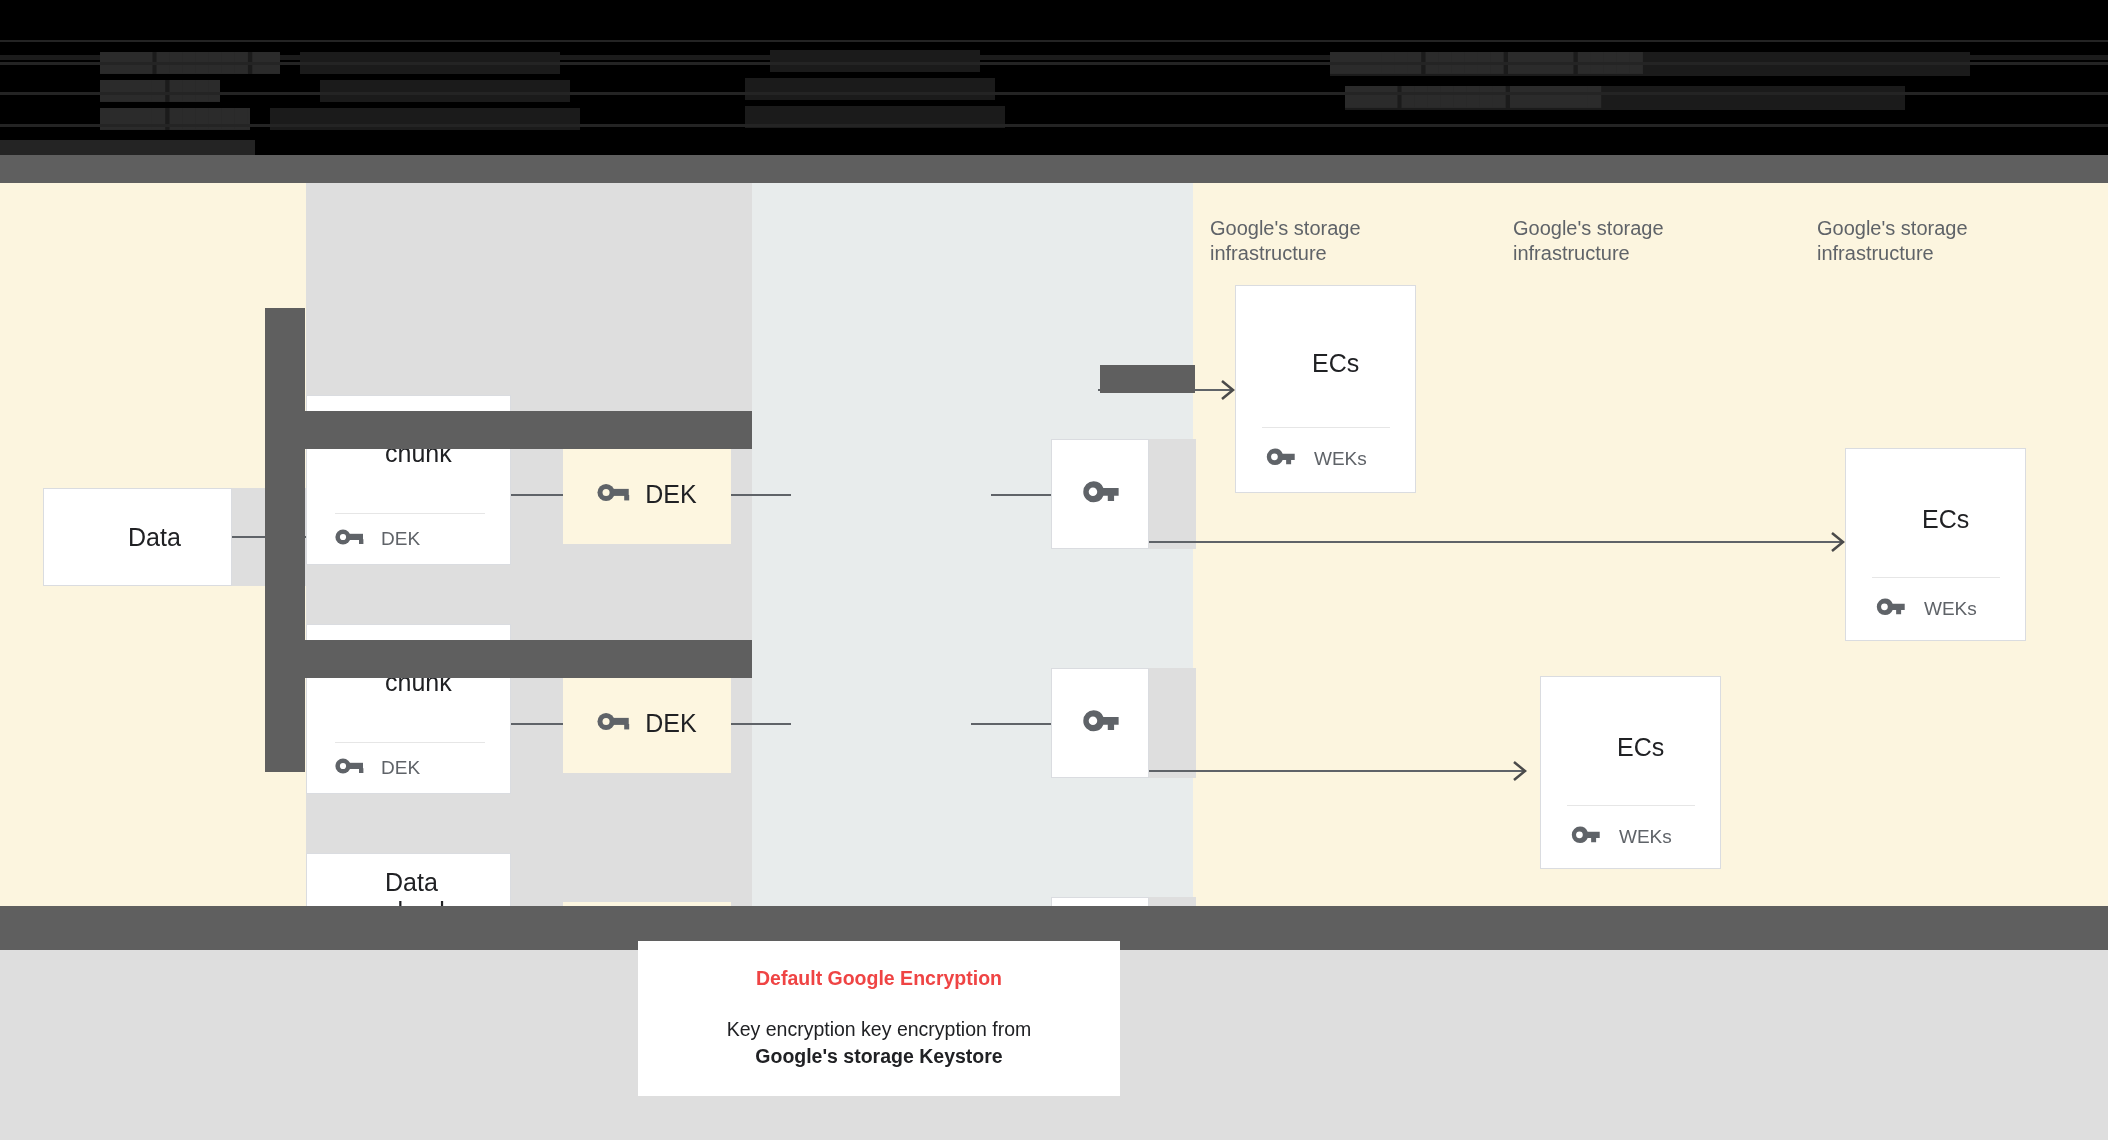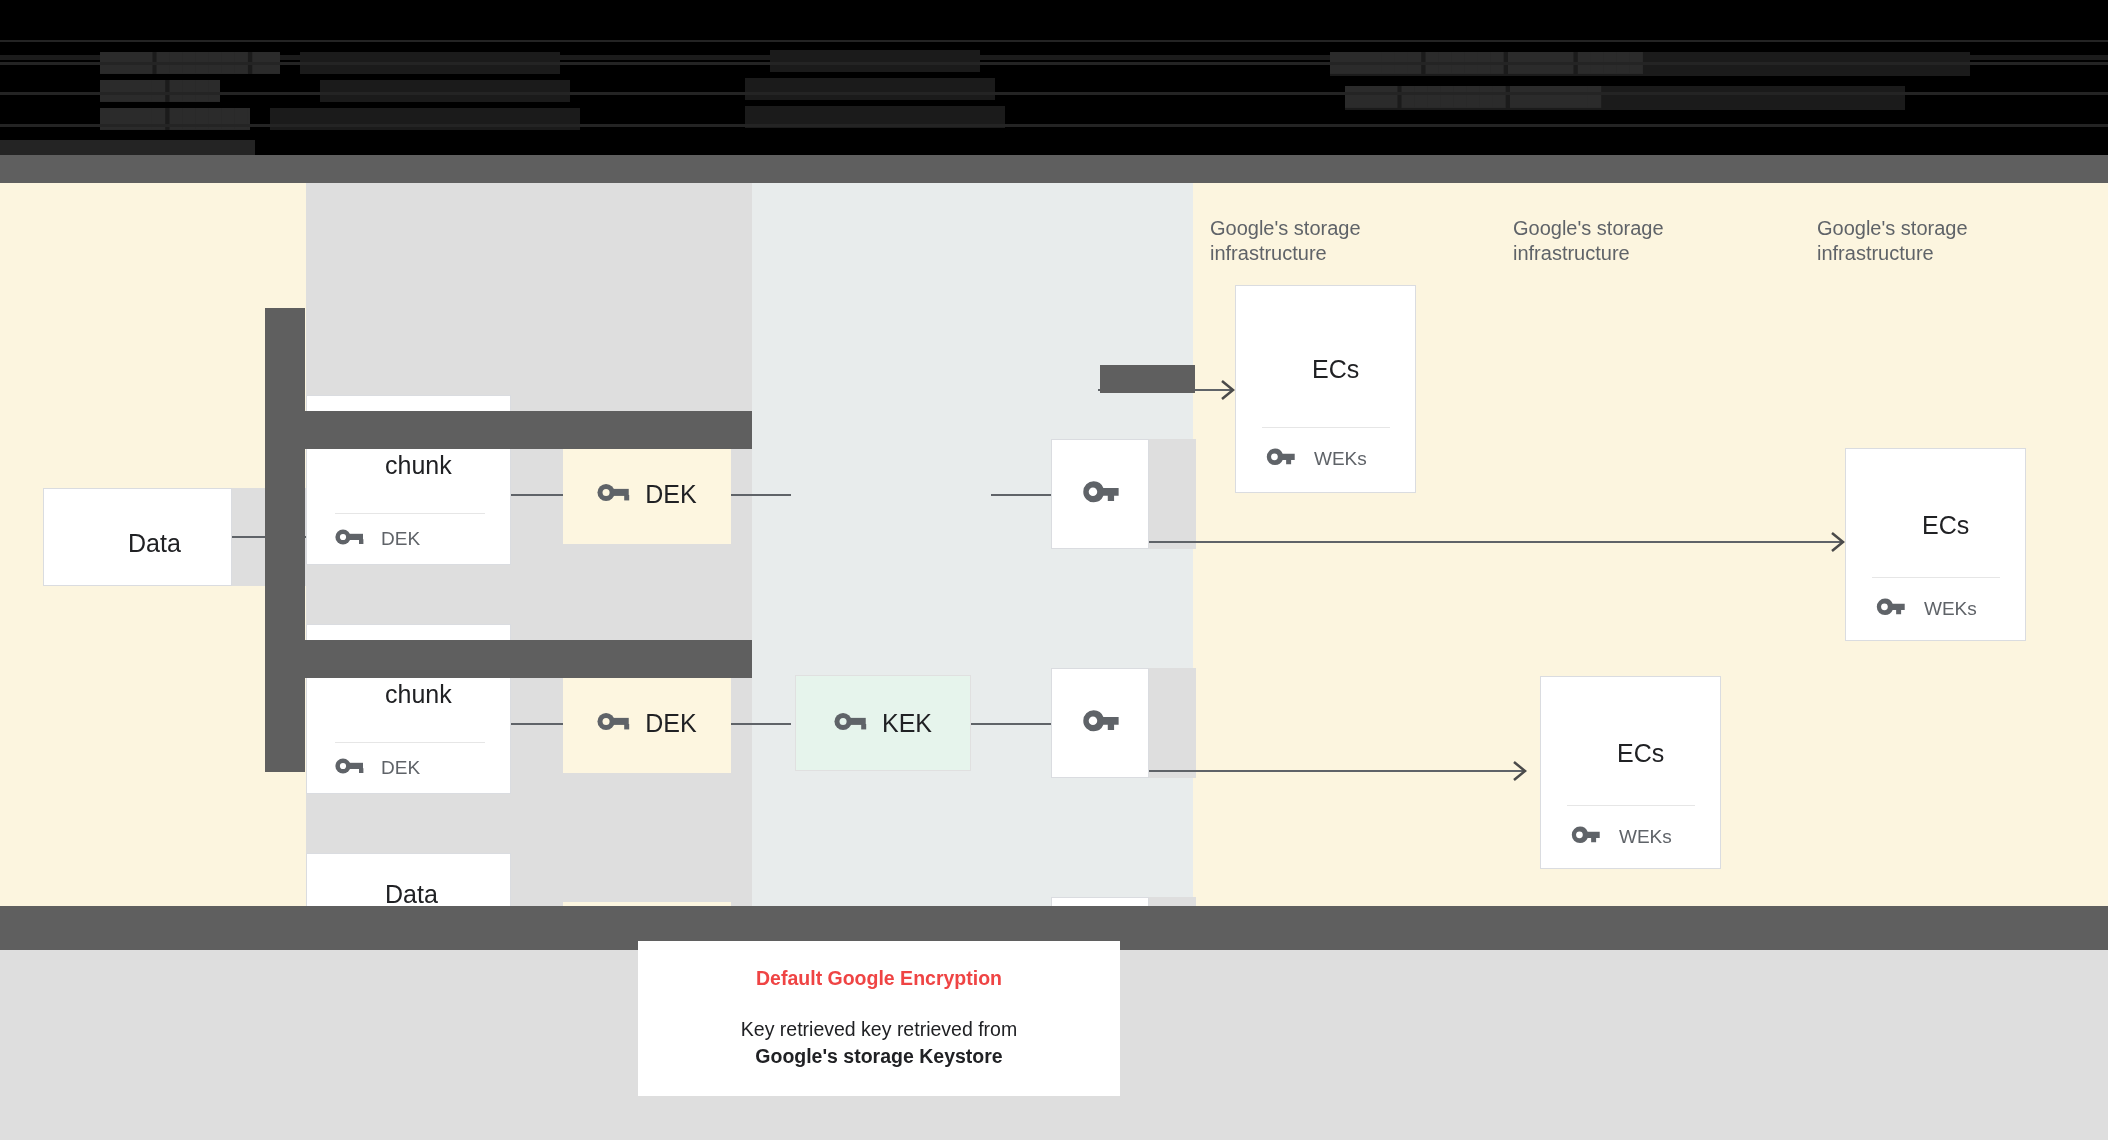--- a/index.html
+++ b/index.html
@@ -145,21 +145,20 @@
   }
 
   
   .node-inner {
     position: absolute;
     inset: 0;
     display: flex;
     flex-direction: column;
     justify-content: center;
     box-sizing: border-box;
-    margin-top: 12px;
   }
 
   
   .server-icon {
     display: inline-block;
     width: 34px;
     flex: 0 0 34px;
   }
   .server-icon .bar {
     height: 8px;
@@ -387,31 +386,20 @@
           <circle cx="8" cy="9" r="7.6" fill="#5f6368"></circle>
           <circle cx="8" cy="9" r="3.1" fill="#FDF6E0"></circle>
           <rect x="13" y="5.8" width="15" height="6.2" fill="#5f6368"></rect>
           <rect x="24" y="11.2" width="4.4" height="4.8" fill="#5f6368"></rect>
         </svg>
       </span>
       <span class="chip-label">DEK</span>
     </div>
     <div class="conn" style="left:731px; top:769px; width:60px;"></div>
 
-    <div class="chip chip-kek" style="left:795px; top:492px; width:176px; height:96px;">
-      <span class="key-icon">
-        <svg width="34" height="21" viewBox="0 0 30 18" aria-hidden="true">
-          <circle cx="8" cy="9" r="7.6" fill="#5f6368"></circle>
-          <circle cx="8" cy="9" r="3.1" fill="#E6F4EC"></circle>
-          <rect x="13" y="5.8" width="15" height="6.2" fill="#5f6368"></rect>
-          <rect x="24" y="11.2" width="4.4" height="4.8" fill="#5f6368"></rect>
-        </svg>
-      </span>
-      <span class="chip-label">KEK</span>
-    </div>
     <div class="conn" style="left:971px; top:540px; width:80px;"></div>
 
     <div class="card-shadow" style="left:1098px; top:256px; width:98px; height:110px;"></div>
     <div class="keynode" style="left:1051px; top:256px; width:98px; height:110px;">
       <span class="key-icon">
         <svg width="44" height="28" viewBox="0 0 30 19" aria-hidden="true">
           <path d="M3.6 9.3a7.1 7.1 0 0 1 7.1-7.1 7.1 7.1 0 0 1 6.6 4.6h10.4v5.3h-3.1v3.6h-4.3v-3.6h-3a7.1 7.1 0 0 1-6.6 4.4 7.1 7.1 0 0 1-7.1-7.2z" fill="#5f6368"></path>
           <circle cx="10.2" cy="9.3" r="2.9" fill="#FFFFFF"></circle>
         </svg>
       </span>
@@ -531,18 +519,18 @@
     <div class="redact" style="left:880px; top:723px; width:120px; height:6px;"></div>
 
   </div>
 
   <div class="dark-strip-bottom"></div>
   <div class="footer"></div>
 
   <div class="caption-card">
     <div class="caption-title">Default Google Encryption</div>
     <div class="caption-body">
-      <div>Key retrieved key retrieved from</div>
+      <div>Key encryption key encryption from</div>
       <b>Google's storage Keystore</b>
     </div>
   </div>
 
 </div>
 
 </body></html>

